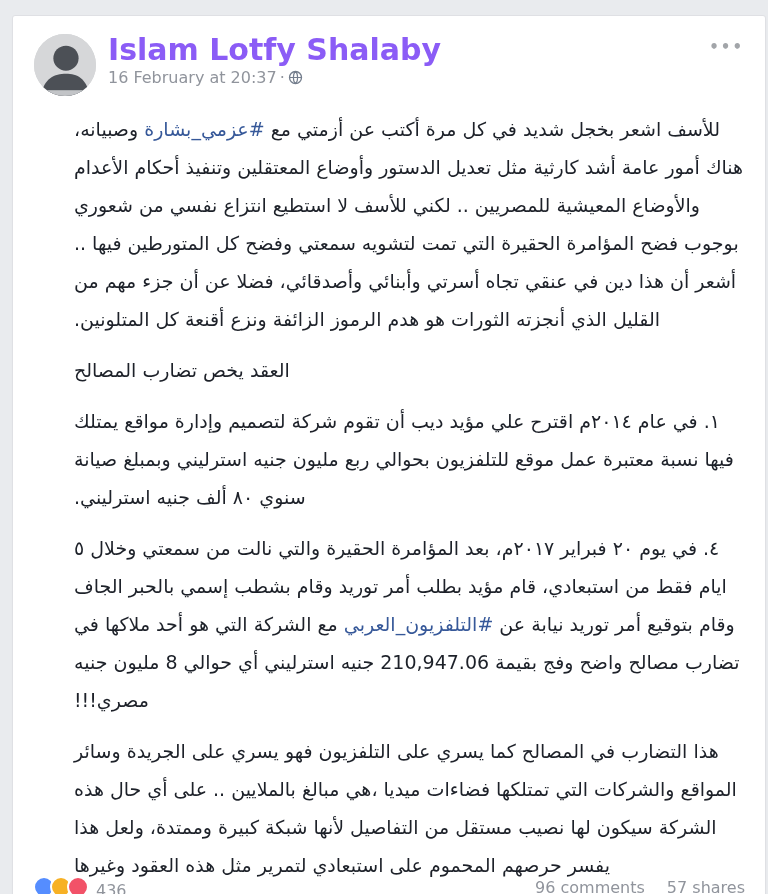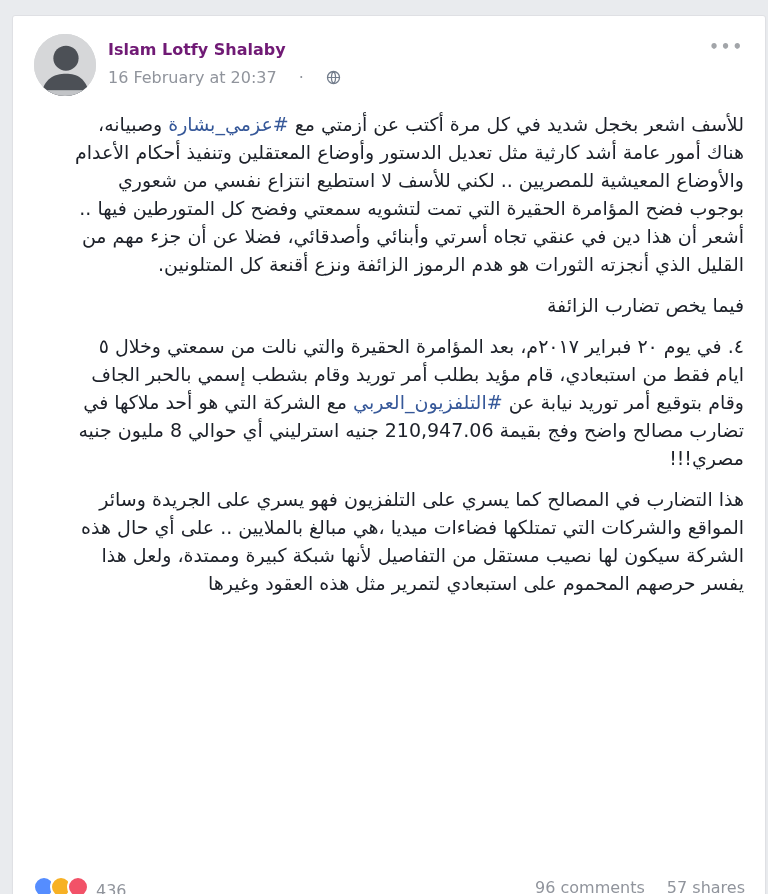--- a/index.html
+++ b/index.html
@@ -21,38 +21,38 @@
     padding:18px 21px 8px 21px;
     position:relative;
   }
   .avatar {
     width:62px; height:62px; border-radius:50%;
     overflow:hidden; flex:0 0 62px; background:#cfd1d4;
   }
   .avatar svg { display:block; width:100%; height:100%; }
   .head-text { margin-left:12px; padding-top:3px; }
   .author {
-    color:#701a75; font-weight:bold; font-size:16px; line-height:26px;
+    color:#8b5cf6; font-weight:bold; font-size:30px; line-height:26px;
     cursor:pointer;
   }
   .meta {
     margin-top:5px; color:#90949c; font-size:16px;
-    display:flex; align-items:center; gap:22px;
+    display:flex; align-items:center; gap:3px;
   }
   .meta .dot { color:#90949c; }
   .globe { width:15px; height:15px; display:inline-block; }
   .menu-dots {
     position:absolute; right:21px; top:22px;
     color:#a2a5a9; font-size:15px; letter-spacing:2px; cursor:pointer;
     font-weight:bold;
   }
   .post-body {
-    direction:rtl; text-align:right;
+    direction:rtl; text-align:left;
     padding:6px 21px 0 21px;
-    color:#1d2129; font-size:19px; line-height:28px;margin-left:40px;
+    color:#1d2129; font-size:19px; line-height:38px;margin-left:40px;
   }
   .para { margin-bottom:13px; }
   .hashtag { color:#365899; cursor:pointer; }
   .footer {
     position:absolute; left:12px; right:2px; top:876px; height:40px;
     padding:0 21px; display:flex; align-items:flex-start;
     justify-content:space-between;
     font-size:16px; color:#90949c; background:transparent;
   }
   .reaction-group { display:flex; align-items:center; }
@@ -89,21 +89,22 @@
             <path d="M1.6 8 H14.4 M8 1.6 C11 4 11 12 8 14.4 M8 1.6 C5 4 5 12 8 14.4" fill="none" stroke="#737d8c" stroke-width="1.2"></path>
           </svg>
         </span>
       </div>
     </div>
     <div class="menu-dots">•••</div>
   </div>
 
   <div class="post-body" id="post-body">
       <div class="para"><span>للأسف اشعر بخجل شديد في كل مرة أكتب عن أزمتي مع </span><span class="hashtag">#عزمي_بشارة</span><span> وصبيانه، هناك أمور عامة أشد كارثية مثل تعديل الدستور وأوضاع المعتقلين وتنفيذ أحكام الأعدام والأوضاع المعيشية للمصريين .. لكني للأسف لا استطيع انتزاع نفسي من شعوري بوجوب فضح المؤامرة الحقيرة التي تمت لتشويه سمعتي وفضح كل المتورطين فيها .. أشعر أن هذا دين في عنقي تجاه أسرتي وأبنائي وأصدقائي، فضلا عن أن جزء مهم من القليل الذي أنجزته الثورات هو هدم الرموز الزائفة ونزع أقنعة كل المتلونين.</span></div>
-      <div class="para"><span>فيما يخص تضارب الزائفة</span></div>
+      <div class="para"><span>العقد يخص تضارب المصالح</span></div>
+      <div class="para"><span>١. في عام ٢٠١٤م اقترح علي مؤيد ديب أن تقوم شركة لتصميم وإدارة مواقع يمتلك فيها نسبة معتبرة عمل موقع للتلفزيون بحوالي ربع مليون جنيه استرليني وبمبلغ صيانة سنوي ٨٠ ألف جنيه استرليني.</span></div>
       <div class="para"><span>٤. في يوم ٢٠ فبراير ٢٠١٧م، بعد المؤامرة الحقيرة والتي نالت من سمعتي وخلال ٥ ايام فقط من استبعادي، قام مؤيد بطلب أمر توريد وقام بشطب إسمي بالحبر الجاف وقام بتوقيع أمر توريد نيابة عن </span><span class="hashtag">#التلفزيون_العربي</span><span> مع الشركة التي هو أحد ملاكها في تضارب مصالح واضح وفج بقيمة 210,947.06 جنيه استرليني أي حوالي 8 مليون جنيه مصري!!!</span></div>
       <div class="para"><span>هذا التضارب في المصالح كما يسري على التلفزيون فهو يسري على الجريدة وسائر المواقع والشركات التي تمتلكها فضاءات ميديا ،هي مبالغ بالملايين .. على أي حال هذه الشركة سيكون لها نصيب مستقل من التفاصيل لأنها شبكة كبيرة وممتدة، ولعل هذا يفسر حرصهم المحموم على استبعادي لتمرير مثل هذه العقود وغيرها</span></div>
     </div>
 
 </div>
 
 <div class="footer">
   <div class="reaction-group">
     <span id="reaction-icons"><span class="reaction-icon" style="background: rgb(85, 141, 255);"></span><span class="reaction-icon" style="background: rgb(247, 177, 37);"></span><span class="reaction-icon" style="background: rgb(242, 82, 104);"></span></span>
     <span class="reaction-count">436</span>

